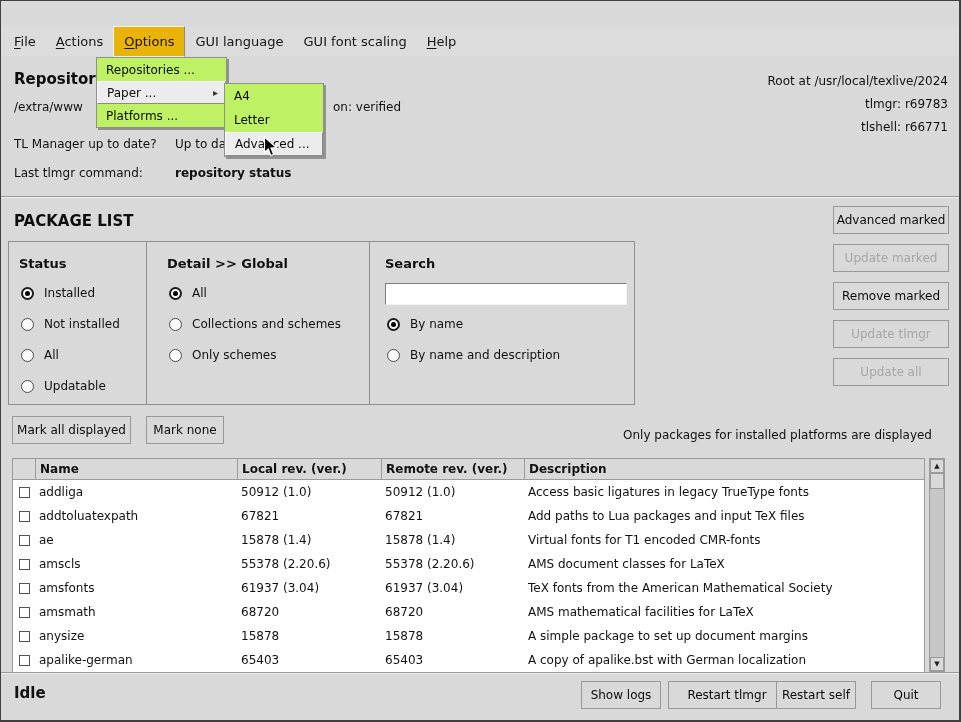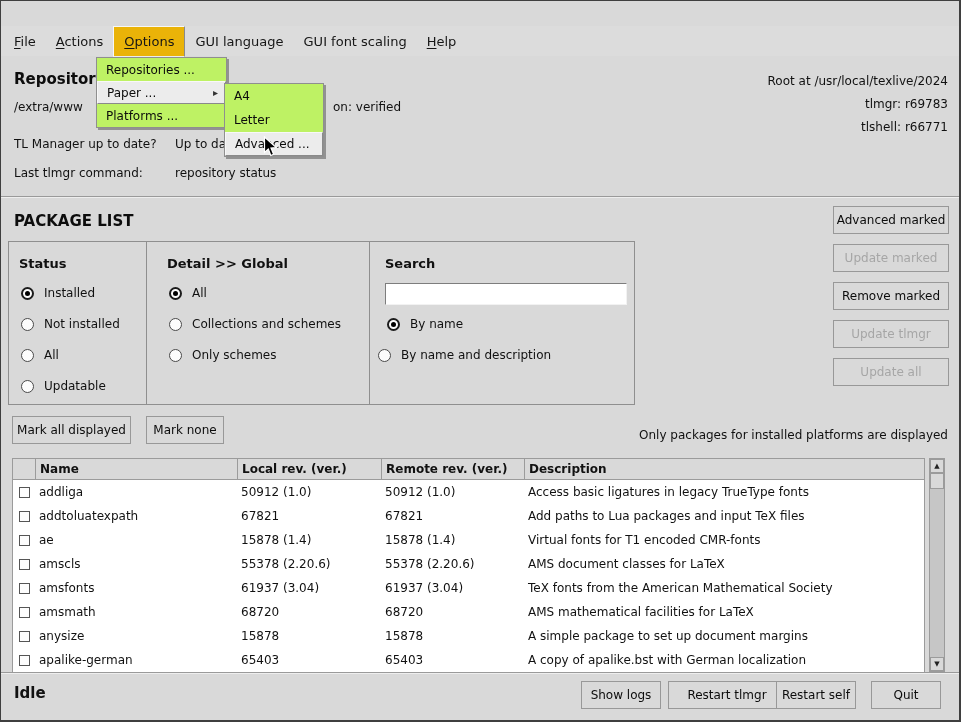--- a/index.html
+++ b/index.html
@@ -102,21 +102,21 @@
         <span><span class="u">H</span><span>elp</span></span>
       </span>
   </div>
 
   <div class="hdr-bold" style="left:14px; top:70px;">Repository</div>
   <div class="hdr-text" style="left:14px; top:100px;">/extra/www</div>
   <div class="hdr-text" style="left:333px; top:100px;">on: verified</div>
   <div class="hdr-text" style="left:14px; top:137px;">TL Manager up to date?</div>
   <div class="hdr-text" style="left:175px; top:137px;">Up to date</div>
   <div class="hdr-text" style="left:14px; top:166px;">Last tlmgr command:</div>
-  <div class="hdr-text" style="left:175px; top:166px;">repository status</div>
+  <div class="hdr-text" style="left:175px; top:166px;font-weight:bold;">repository status</div>
   <div class="hdr-right">
     <div>Root at /usr/local/texlive/2024</div>
     <div>tlmgr: r69783</div>
     <div>tlshell: r66771</div>
   </div>
 
   <div class="hsep" style="top:196px;"></div>
 
   <div class="hdr-bold" style="left:14px; top:212px;">PACKAGE LIST</div>
 
@@ -155,35 +155,35 @@
       <span class="radio"></span>
       <span>Only schemes</span>
     </div>
 
     <div class="grp-label" style="left:376px; top:14px;">Search</div>
     <input class="search-input" type="text" value="" style="">
     <div class="opt" style="left:378px; top:75px;">
       <span class="radio on"></span>
       <span>By name</span>
     </div>
-    <div class="opt" style="left:369px; top:106px;">
+    <div class="opt" style="left:378px; top:106px;">
       <span class="radio"></span>
       <span>By name and description</span>
     </div>
   </div>
 
   <div class="btn" style="left:833px; top:206px; width:116px; height:28px;">Advanced marked</div>
   <div class="btn disabled" style="left:833px; top:244px; width:116px; height:28px;">Update marked</div>
   <div class="btn" style="left:833px; top:282px; width:116px; height:28px;">Remove marked</div>
   <div class="btn disabled" style="left:833px; top:320px; width:116px; height:28px;">Update tlmgr</div>
   <div class="btn disabled" style="left:833px; top:358px; width:116px; height:28px;">Update all</div>
 
   <div class="btn" style="left:12px; top:416px; width:119px; height:28px;">Mark all displayed</div>
   <div class="btn" style="left:146px; top:416px; width:78px; height:28px;">Mark none</div>
-  <div class="hdr-text" style="right:13px; left:auto; top:428px; position:absolute;">Only packages for installed platforms are displayed</div>
+  <div class="hdr-text" style="right:29px; left:auto; top:428px; position:absolute;">Only packages for installed platforms are displayed</div>
 
   <div class="tbl">
     <div class="trow thead">
       <div class="cell cbcell"></div>
       <div class="cell">Name</div>
       <div class="cell">Local rev. (ver.)</div>
       <div class="cell">Remote rev. (ver.)</div>
       <div class="cell">Description</div>
     </div>
     <div class="trow">

